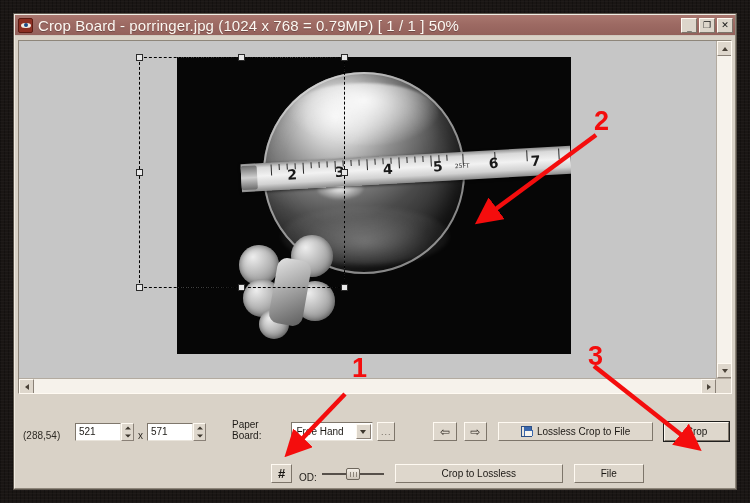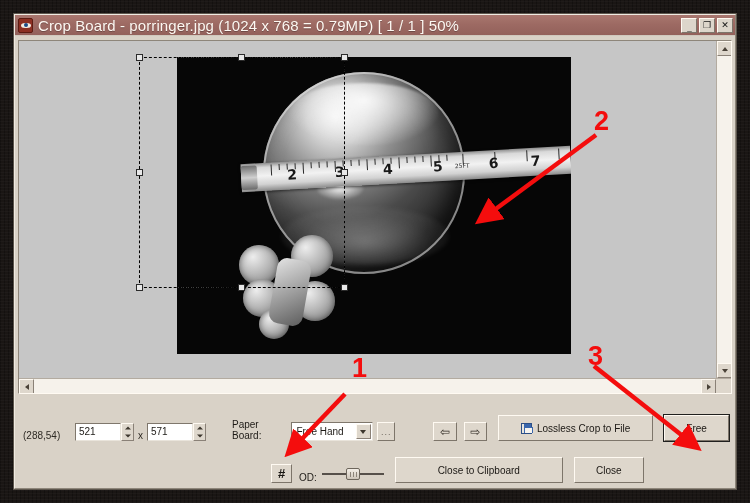--- a/index.html
+++ b/index.html
@@ -396,21 +396,21 @@
     border: 1px solid #fffaf2;
     border-right-color: #7d756a;
     border-bottom-color: #7d756a;
     font-size: 10px;
     color: #1a1713;
     display: flex;
     align-items: center;
     justify-content: center;
     cursor: default;
     font-family: "Liberation Sans", sans-serif;
-    height: 26px;
+    height: 19px;
   }
   .btn.default {
     box-shadow: 0 0 0 1px #20201e;
   }
   #ellipsis-btn {
     width: 20px; height: 19px;
     font-size: 9px;
     color: #6b655c;
     letter-spacing: 1px;
   }
@@ -637,37 +637,37 @@
       </div>
       <div class="btn arrow-btn" style="margin-left:7px;">
         <span class="arrow-glyph">⇨</span>
       </div>
 
       <div class="btn" style="width:168px; margin-left:11px;">
         <span id="save-icon"></span>
         <span>Lossless Crop to File</span>
       </div>
 
-      <div class="btn default" style="width:70px; margin-left:11px;">Free</div>
+      <div class="btn default" style="width:70px; margin-left:11px;">Crop</div>
     </div>
 
     <div class="row">
       <div style="width:52px; flex:0 0 52px;"></div>
 
       <div class="btn" id="grid-btn" style="margin-left:196px;">
         <span id="grid-glyph">#</span>
       </div>
       <span id="od-label">OD:</span>
       <div id="od-slider">
         <div id="od-track"></div>
         <div id="od-thumb"></div>
       </div>
 
-      <div class="btn" style="width:168px; margin-left:11px;">Close to Clipboard</div>
-      <div class="btn" style="width:70px; margin-left:11px;">Close</div>
+      <div class="btn" style="width:168px; margin-left:11px;">Crop to Lossless</div>
+      <div class="btn" style="width:70px; margin-left:11px;">File</div>
     </div>
   </div>
 </div>
 
 <svg id="anno-svg">
   <defs>
     <marker id="ah" markerWidth="6" markerHeight="6" refX="1" refY="3" orient="auto">
       <path d="M0,0 L6,3 L0,6 z" fill="#f40d0d"></path>
     </marker>
   </defs>

